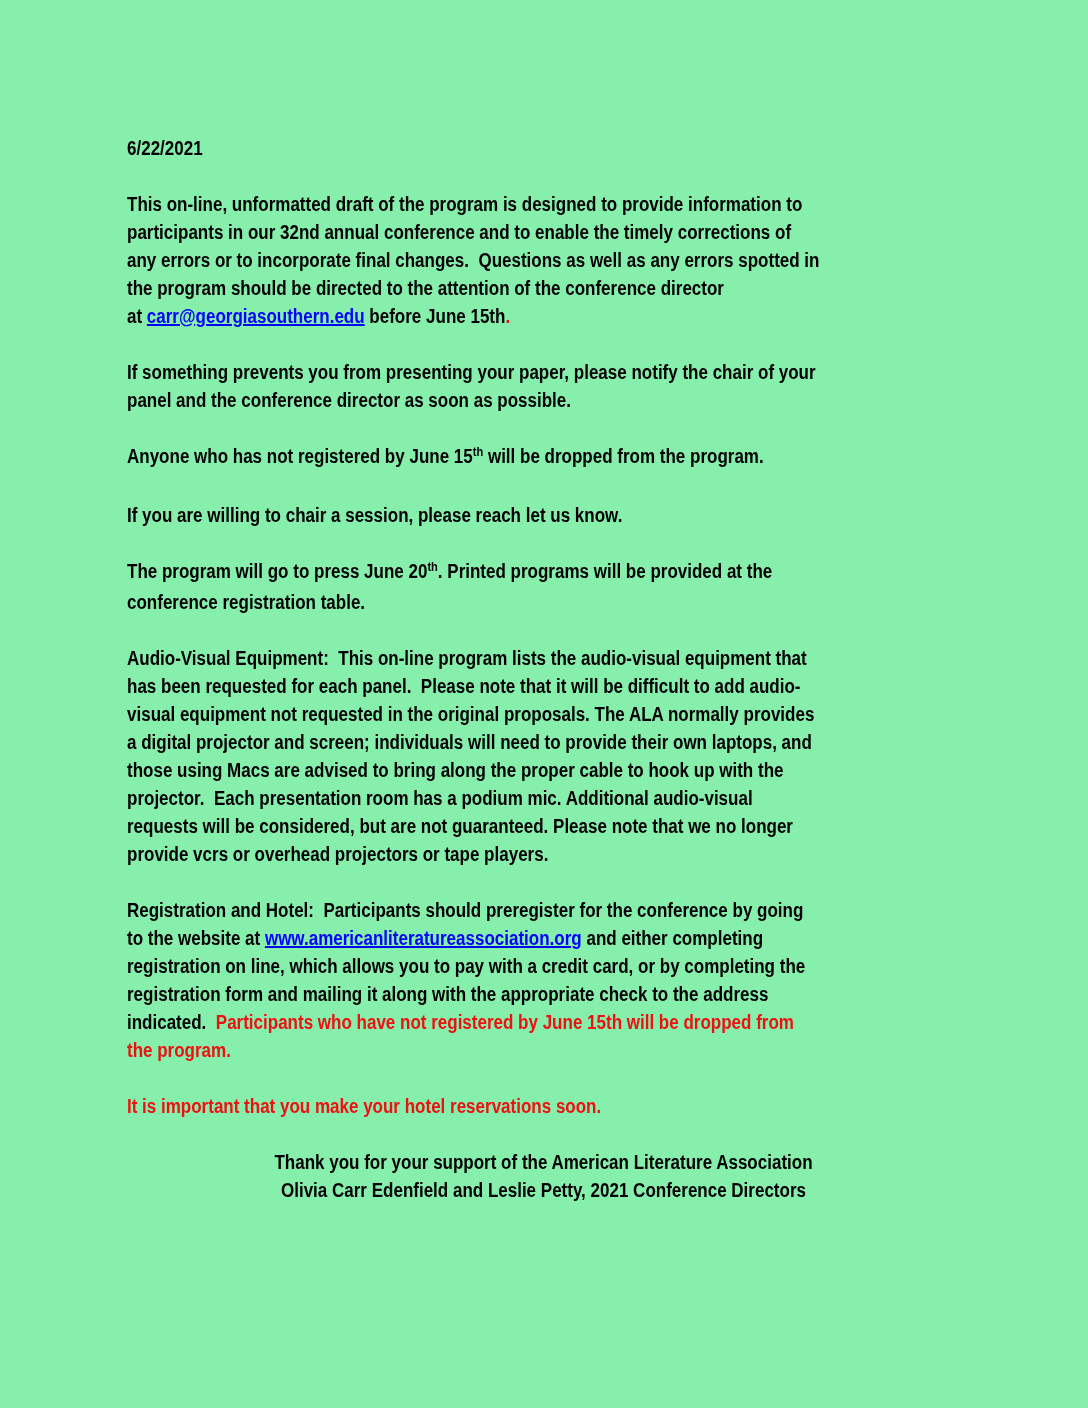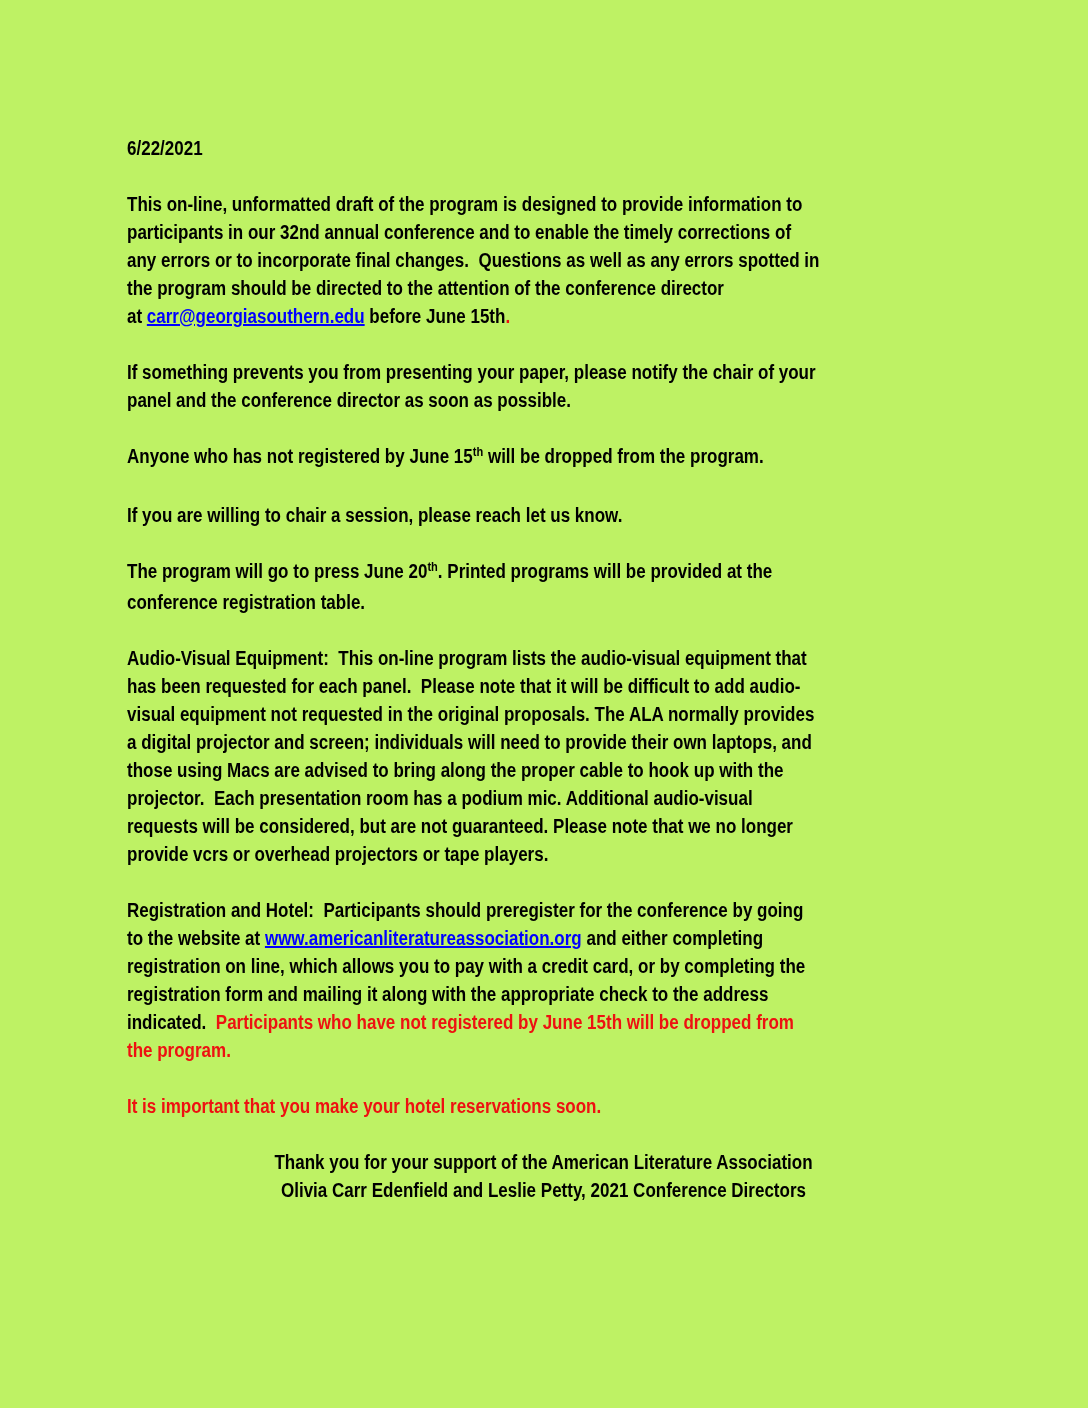--- a/index.html
+++ b/index.html
@@ -4,21 +4,21 @@
 <style>
   html, body {
     margin: 0;
     padding: 0;
     background: #ffffff;
   }
   .page {
     position: relative;
     width: 1088px;
     height: 1408px;
-    background: #bef264;
+    background: #86efac;
     overflow: hidden;
     font-family: "Liberation Sans", sans-serif;
   }
   .doc-content {
     position: absolute;
     left: 127px;
     top: 134px;
     width: 980px;
     transform: scaleX(0.85);
     transform-origin: 0 0;

